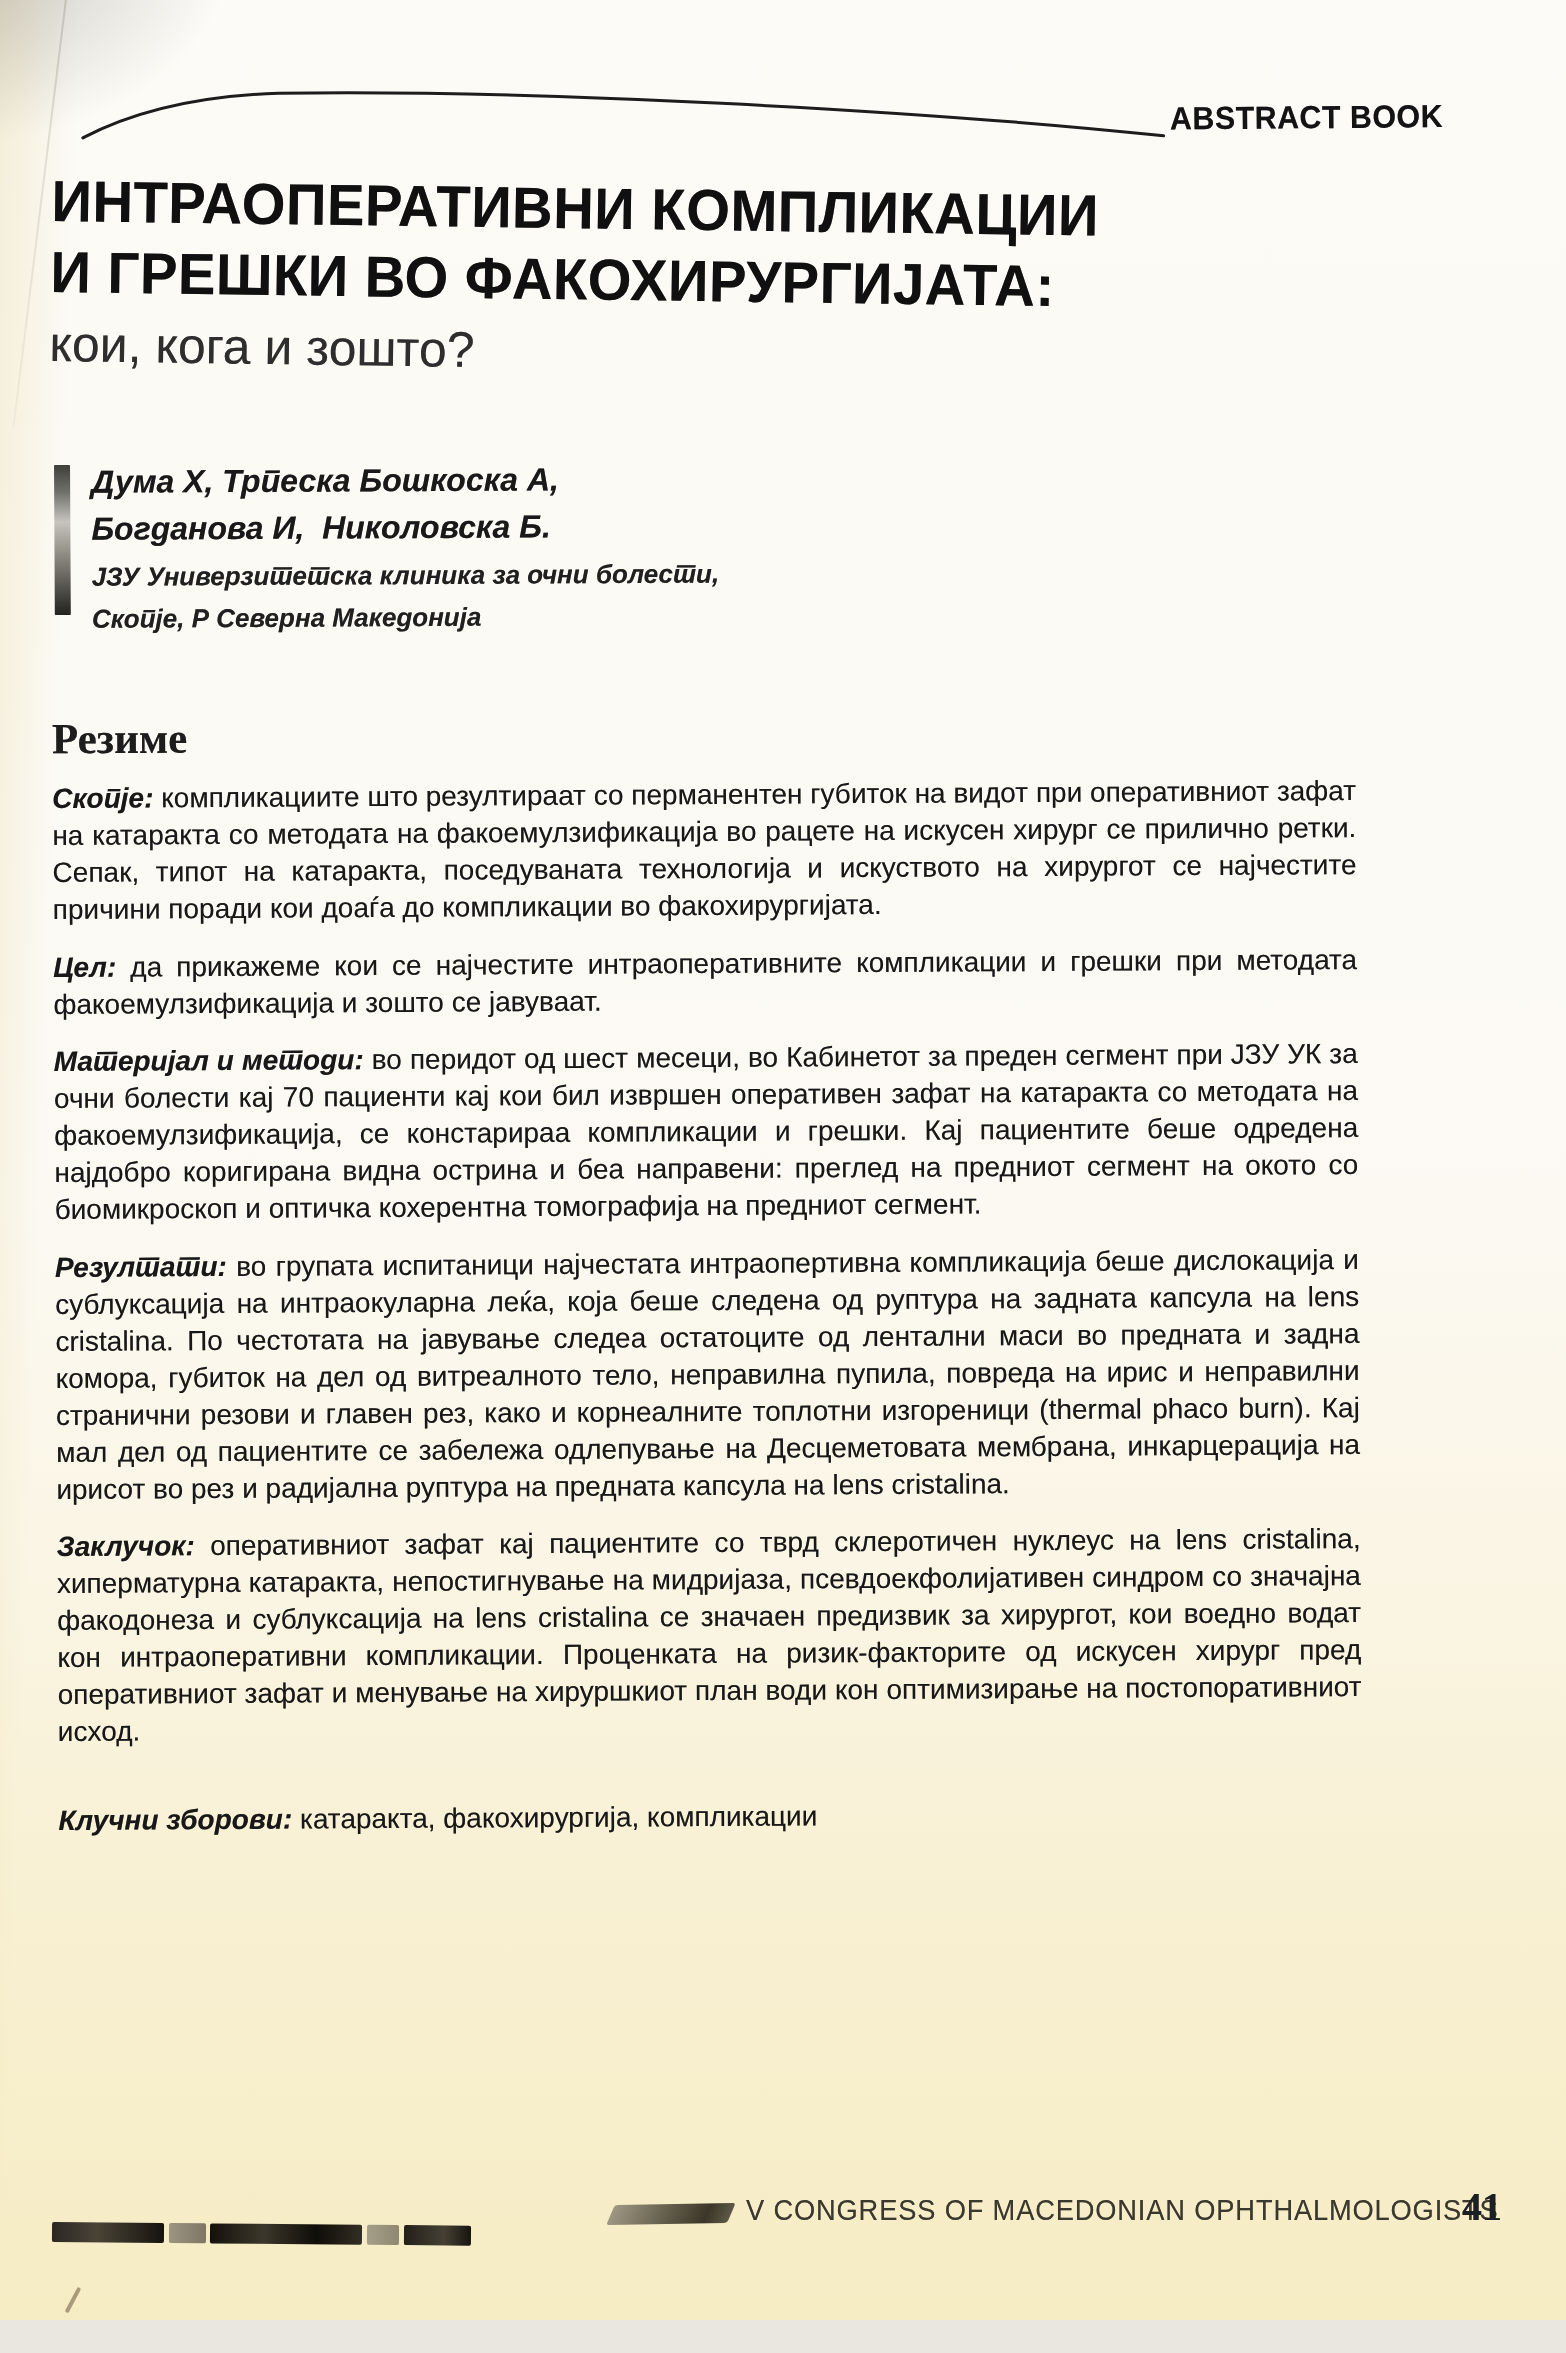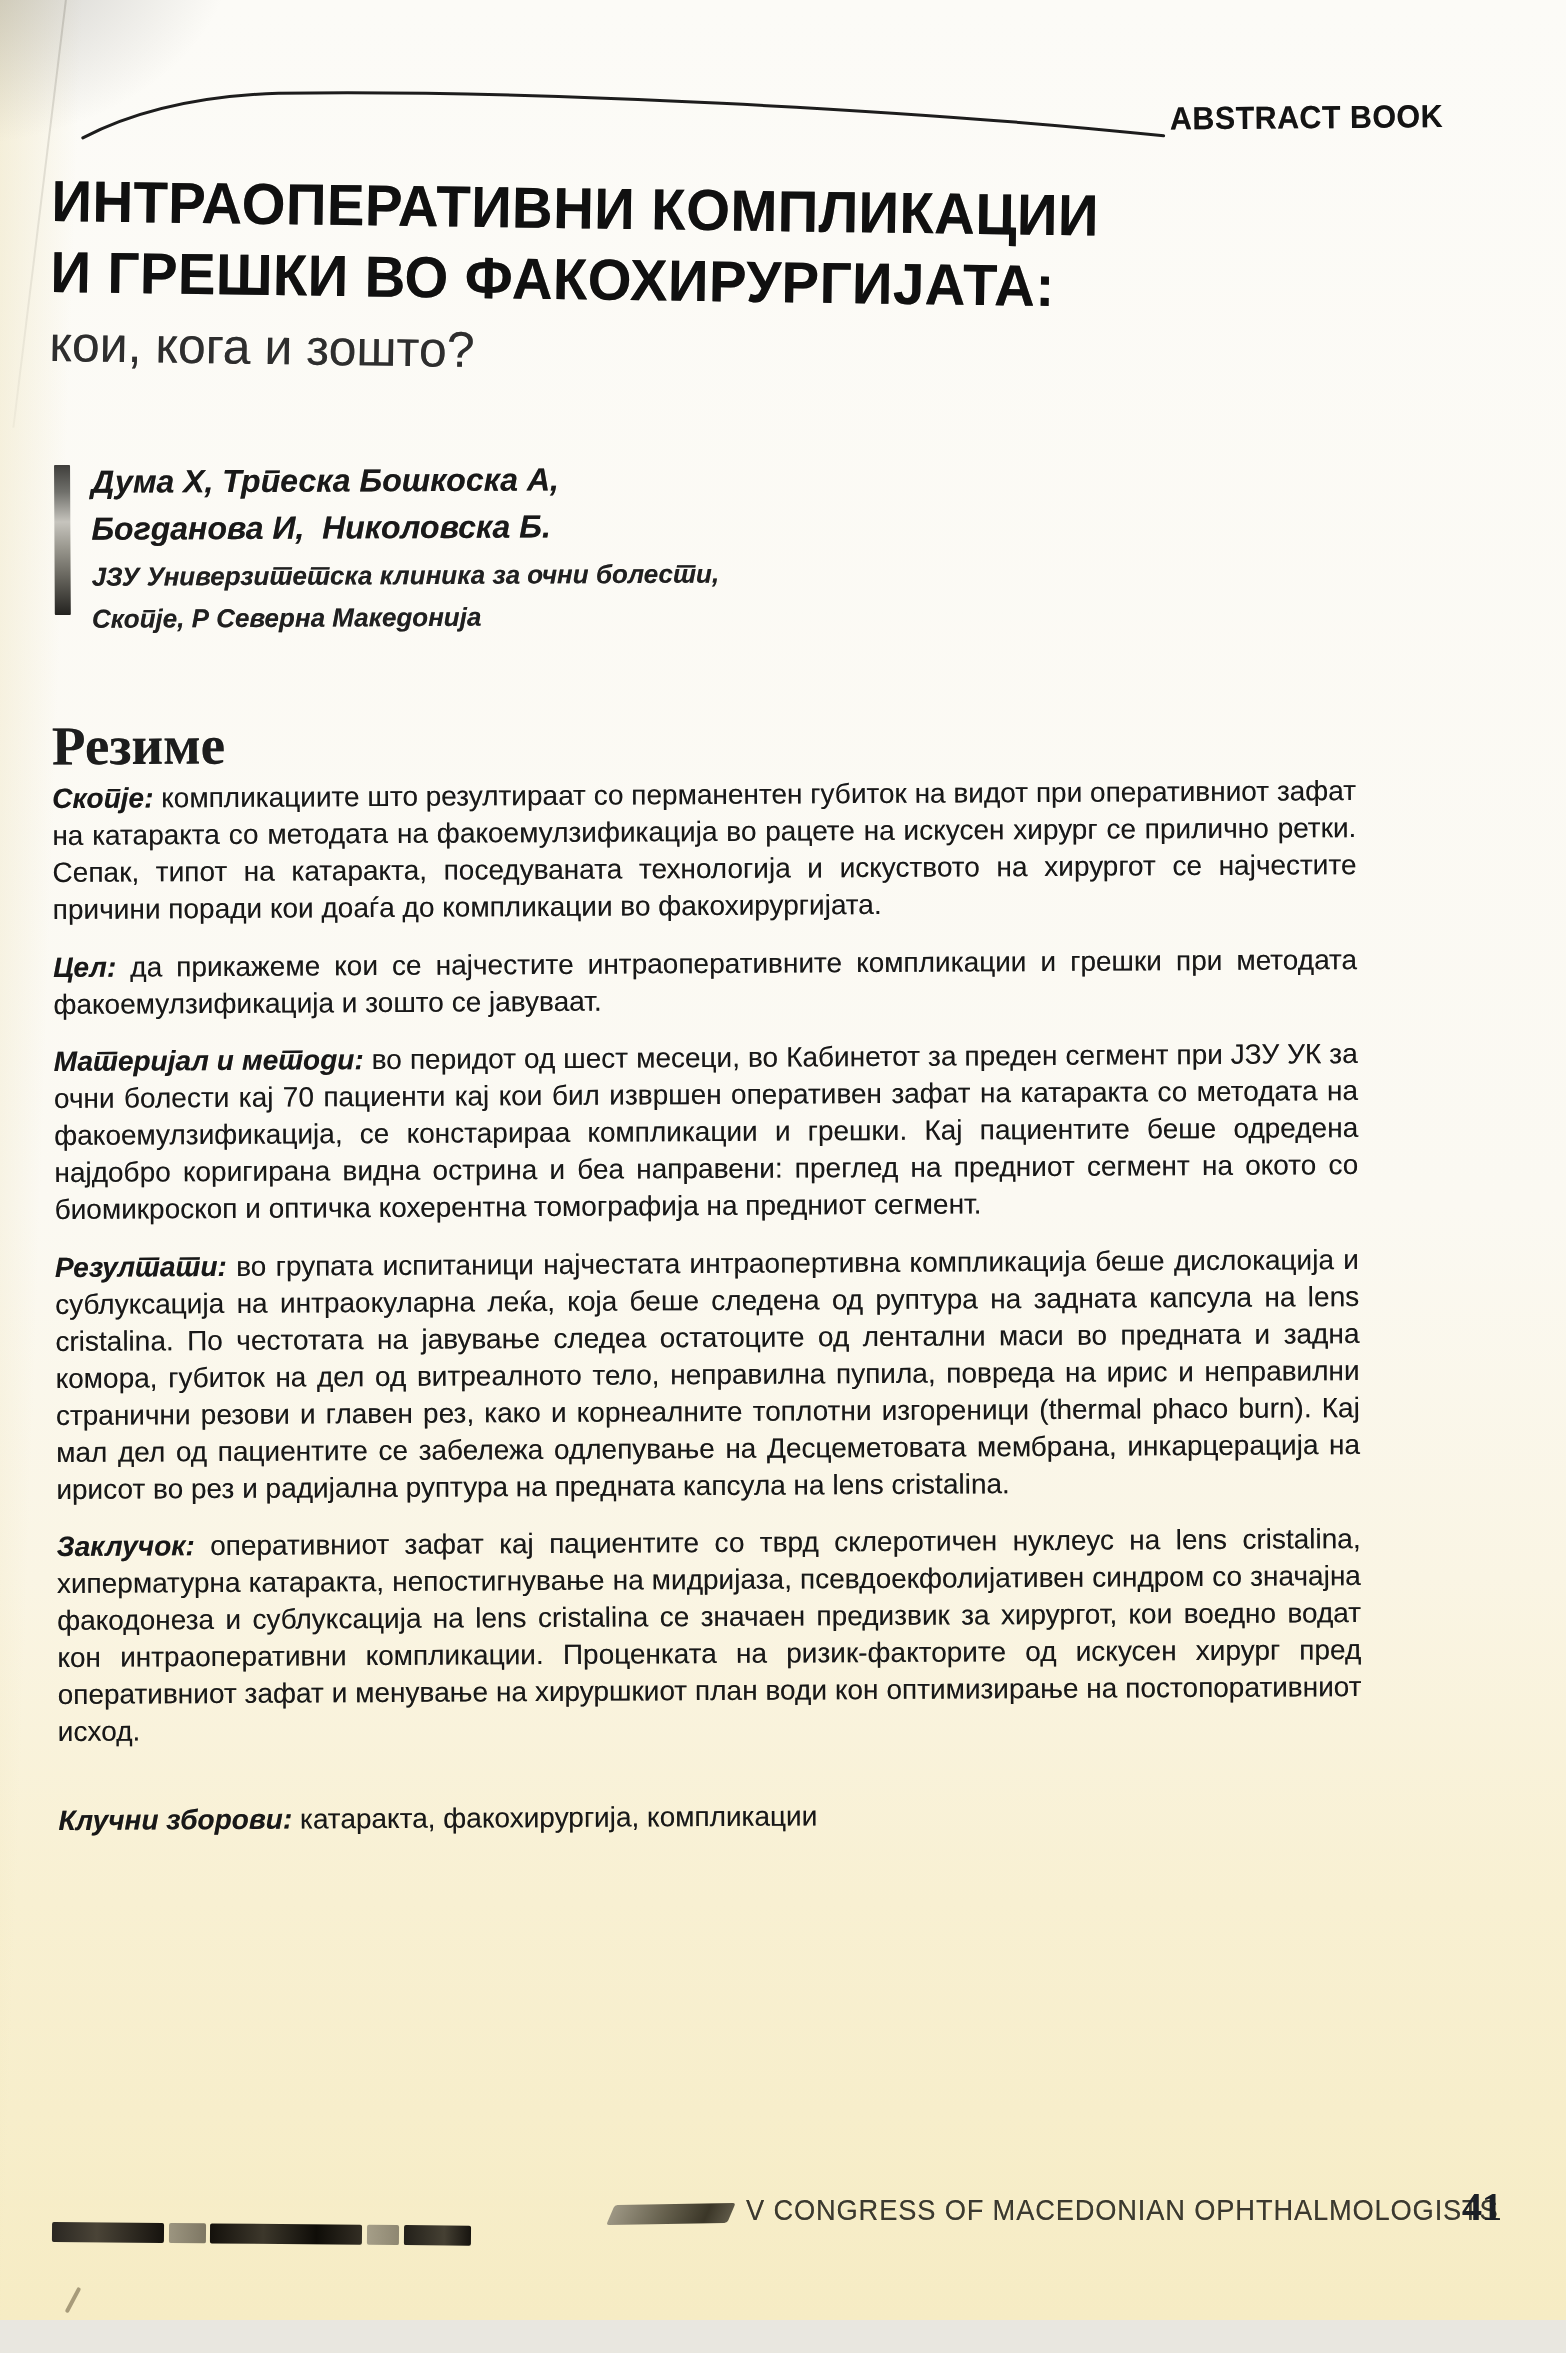--- a/index.html
+++ b/index.html
@@ -61,21 +61,21 @@
     background:linear-gradient(180deg,#3f3e3b 0%,#70706b 18%,#c6c4bd 38%,#9a988f 55%,#6e6c64 72%,#23221f 100%);
     border-radius:0.9px;
   }
   .authors-text{margin-left:37px;font-style:italic;}
   .author-names{font-size:32px;line-height:47px;font-weight:700;color:#191919;white-space:pre-wrap;text-shadow:0 0 0.5px rgba(0,0,0,.5);}
   .author-affil{font-size:26px;line-height:37px;font-weight:700;color:#202020;margin-top:5.6px;text-shadow:0 0 0.4px rgba(0,0,0,.45);}
 
   
   .resume-heading{
     position:absolute;left:52px;top:714px;
-    font-family:"Liberation Serif", serif;font-size:55px;font-weight:700;color:#1d1d1d;
+    font-family:"Liberation Serif", serif;font-size:43px;font-weight:700;color:#1d1d1d;
     transform:rotate(-0.3deg);text-shadow:0 0 0.5px rgba(0,0,0,.5);
   }
   .body-block{
     position:absolute;left:52px;top:780px;width:1304px;
     transform:rotate(-0.35deg);transform-origin:0 0;
   }
   .para{
     margin:0 0 20.6px 0;
     font-size:28px;line-height:37px;text-align:justify;color:#181818;
     text-shadow:0 0 0.5px rgba(0,0,0,.45);

